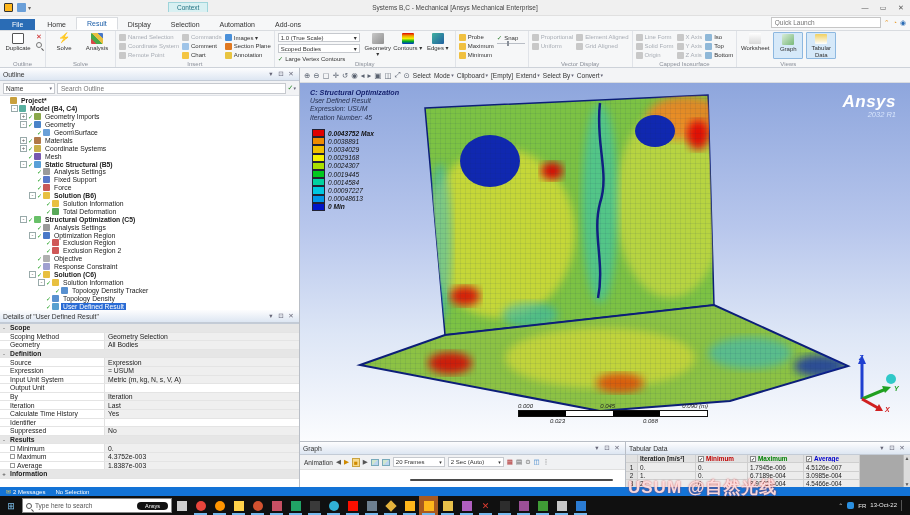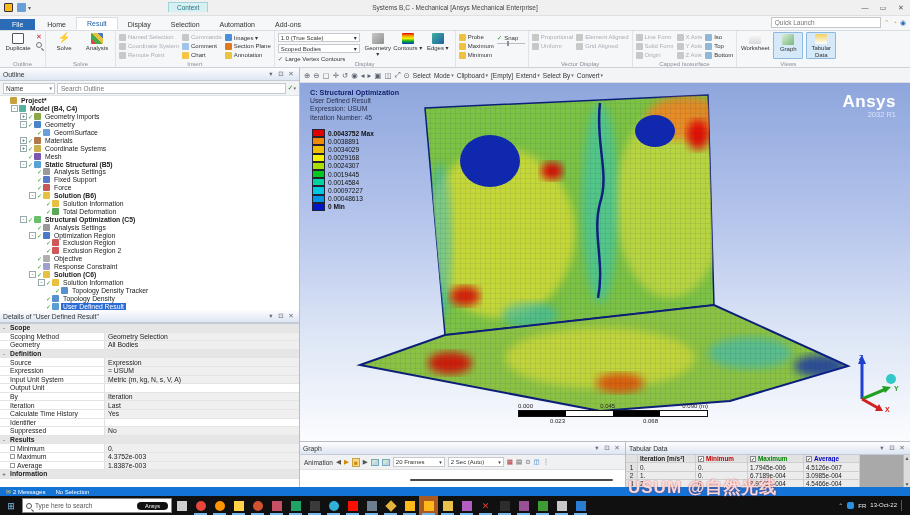--- a/index.html
+++ b/index.html
@@ -67,21 +67,21 @@
   .dval{flex:1;background:#efefef;border-left:1px solid #e0e0e0;padding-left:3px;color:#222;height:100%;display:flex;align-items:center;}
   .dval.empty{background:#fff;}
   .cbx{width:5px;height:5px;border:1px solid #999;background:#fff;display:inline-block;}
   
   #right{flex:1;display:flex;flex-direction:column;}
   #gtoolbar{height:15px;background:#f3f4f6;border-bottom:1px solid #d9dce0;display:flex;align-items:center;gap:3px;padding:0 4px;overflow:hidden;}
   #gtoolbar .gico{color:#5a6270;font-size:7.5px;}
   #gtoolbar .gtxt{font-size:6.5px;color:#333;display:flex;align-items:center;gap:1px;}
   #gtoolbar .arr{font-size:5px;color:#667;}
   
-  #viewport{flex:1;position:relative;background:linear-gradient(180deg,#8ea6dd 0%,#aabcе8 30%,#ccd8f0 55%,#eef2fa 85%,#fdfdff 100%);overflow:hidden;}
+  #viewport{flex:1;position:relative;background:linear-gradient(180deg,#8ea6dd 0%,#aabcе8 30%,#ccd8f0 55%,#eef2fa 85%,#fdfdff 100%);overflow:hidden;font-style:italic;}
   #viewport{background:linear-gradient(180deg,#8ea6dd 0%,#b7c6ec 40%,#dde6f6 70%,#fbfcfe 100%);}
   #vp-annot{position:absolute;left:10px;top:5px;line-height:1.25;}
   #vp-annot .l1{font-weight:bold;color:#15216e;font-size:7.2px;}
   #vp-annot div{font-size:6.8px;color:#26304f;}
   #legend{position:absolute;left:12px;top:46px;}
   .leg-row{display:flex;align-items:center;height:8.2px;}
   .leg-sw{width:13px;height:8.2px;border:0.5px solid #223;}
   .leg-val{font-size:6.6px;color:#111;padding-left:3px;}
   .leg-row.edge .leg-val{font-weight:bold;}
   #ansys-logo{position:absolute;right:14px;top:10px;text-align:right;}

